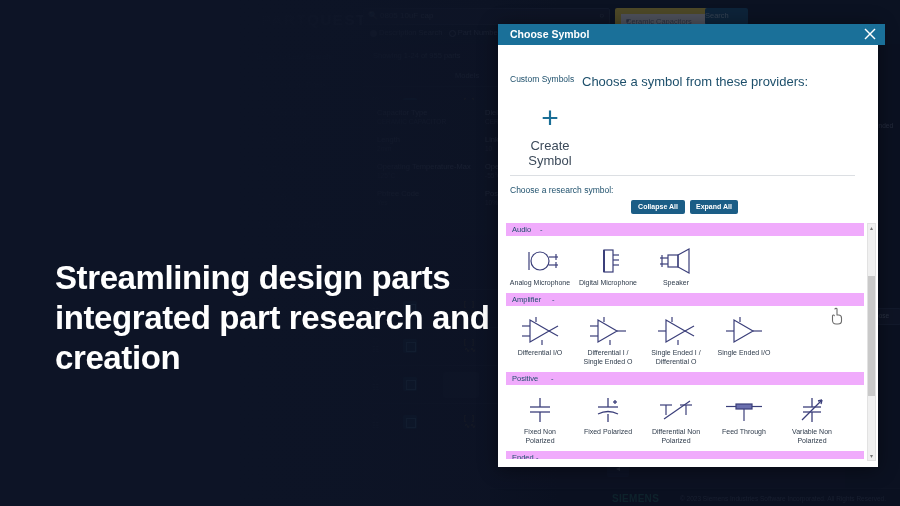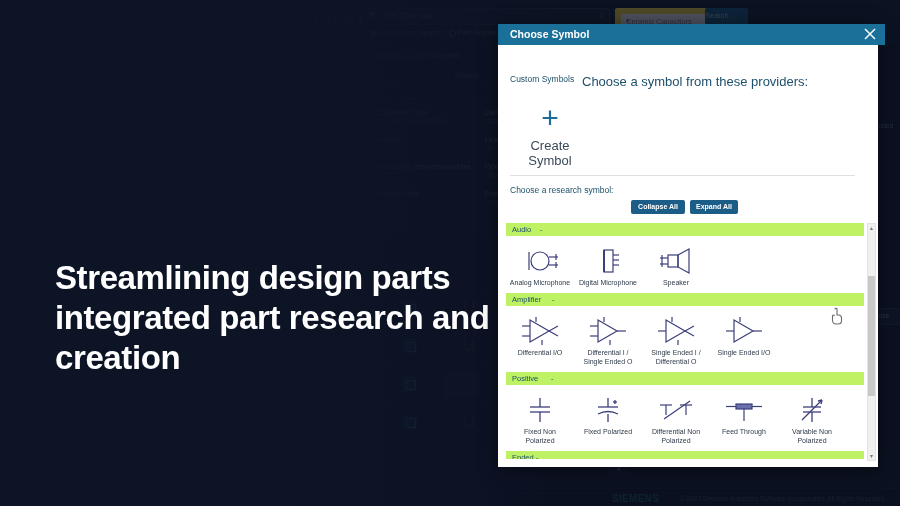--- a/index.html
+++ b/index.html
@@ -94,21 +94,21 @@
   .chipimg .leg{position:absolute;background:#0b0b0b;}
   .sym-prov .cap{margin-top:5px;font-size:7.5px;font-weight:700;color:#223040;}
 
   .mdiv{position:absolute;left:12px;top:130px;width:345px;height:1px;background:#dcdfe3;}
   .lbl-std{position:absolute;left:12px;top:140px;font-size:8.5px;color:#1d4f6b;}
   .btn-collapse{position:absolute;left:133px;top:155px;width:54px;height:14px;background:#1b5d86;border-radius:2px;cursor:pointer;}
   .btn-expand{position:absolute;left:192px;top:155px;width:48px;height:14px;background:#1b5d86;border-radius:2px;cursor:pointer;}
   .btn-collapse span,.btn-expand span{position:absolute;left:0;right:0;top:3px;text-align:center;font-size:7px;font-weight:700;color:#ffffff;}
 
   .scrollarea{position:absolute;left:8px;top:178px;width:358px;height:236px;overflow:hidden;}
-  .sec-head{height:13px;background:#bef264;position:relative;}
+  .sec-head{height:13px;background:#f0abfc;position:relative;}
   .sec-head span{position:absolute;left:6px;top:2px;font-size:7.5px;color:#1d4f6b;}
   .sec-body{display:flex;padding:8px 0 6px 0;}
   .sym{width:68px;text-align:center;cursor:pointer;}
   .sym .art{height:34px;display:flex;align-items:center;justify-content:center;}
   .sym .cap{font-size:7px;color:#2d3a4a;line-height:9px;padding:0 3px;}
   .sbar{position:absolute;right:2px;top:178px;width:7px;height:236px;background:#f0f0f0;border:1px solid #e2e2e2;}
   .sbar .thumb{position:absolute;left:0;top:52px;width:7px;height:120px;background:#c9c9c9;}
   .sbar .ar{position:absolute;left:0;width:7px;height:8px;font-size:6px;color:#777;text-align:center;line-height:8px;}
   .sbar .ar.up{top:0;} .sbar .ar.dn{bottom:0;}
 

